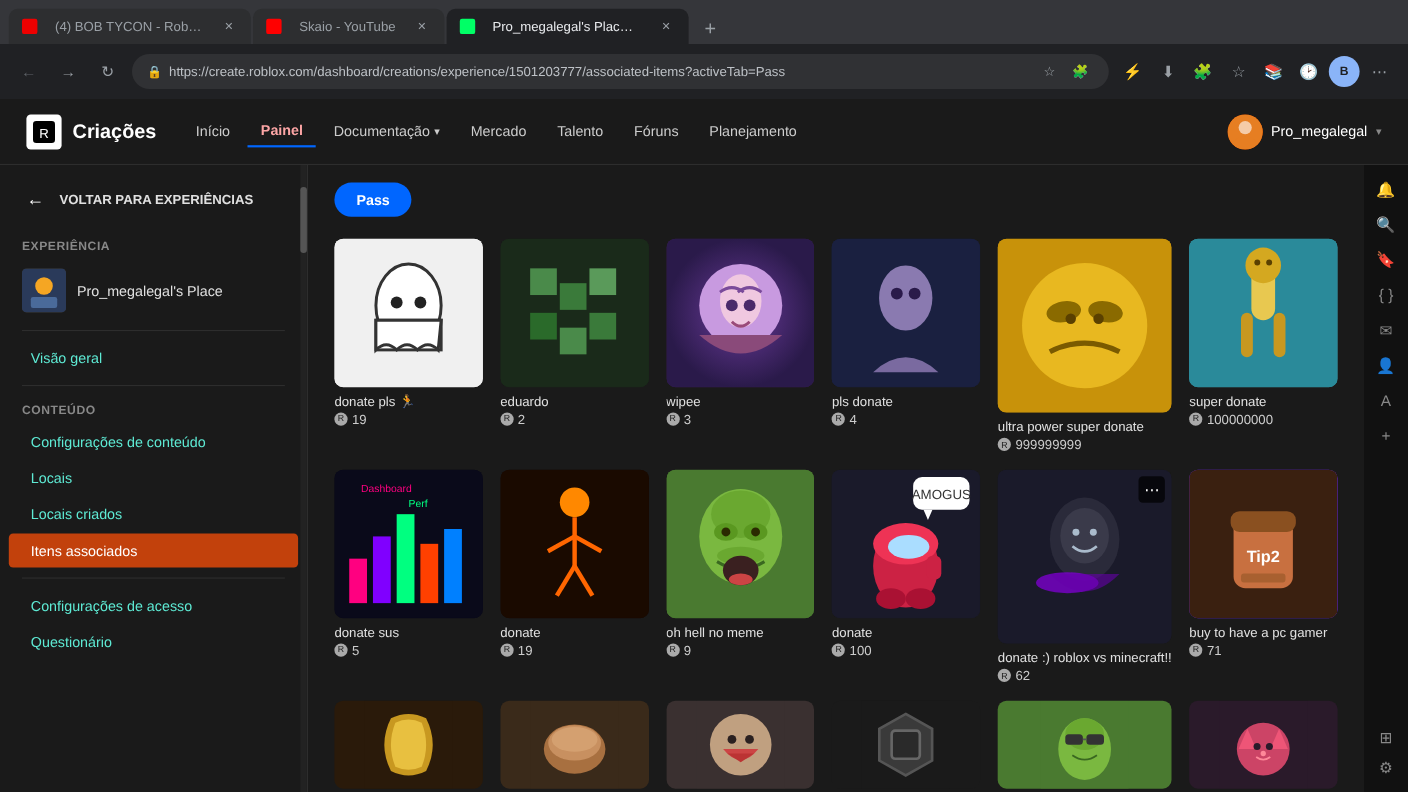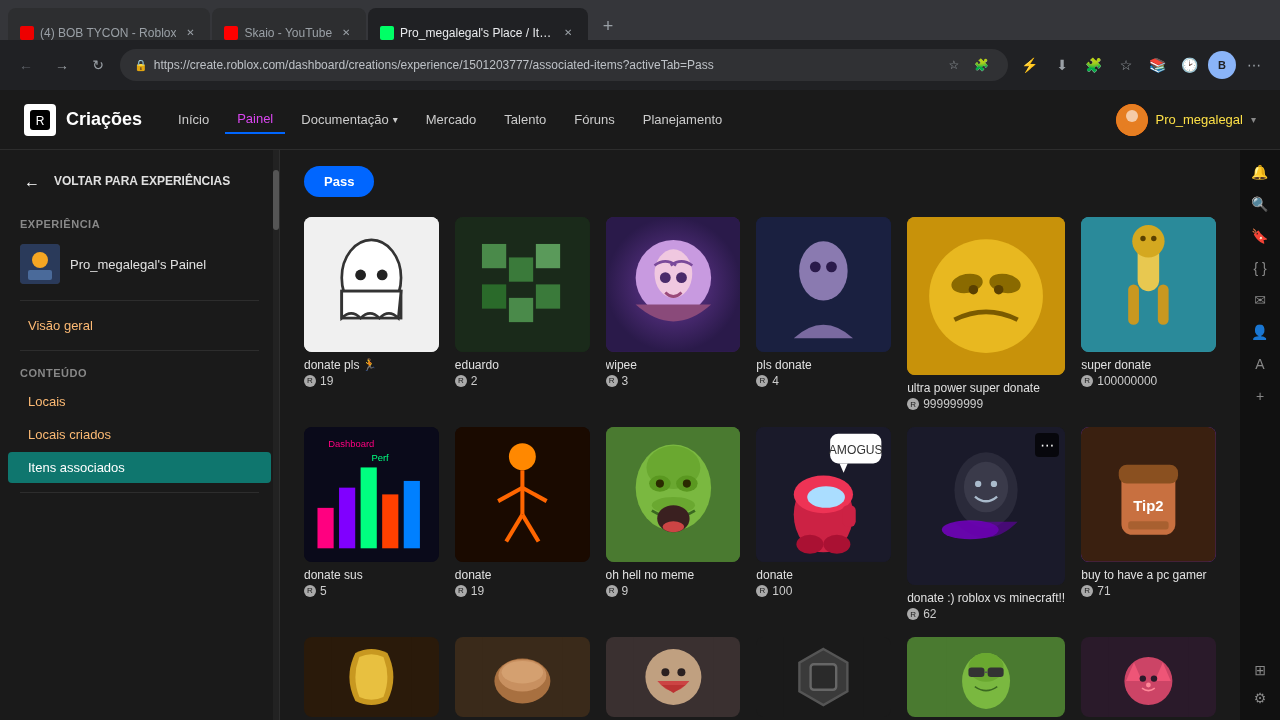--- a/index.html
+++ b/index.html
@@ -1,21 +1,21 @@
 <!DOCTYPE html>
 <html><head>
   <meta charset="utf-8">
   <style>
     * { box-sizing: border-box; margin: 0; padding: 0; }
     body { font-family: -apple-system, BlinkMacSystemFont, 'Segoe UI', sans-serif; background: #1a1a1a; color: #fff; width: 1280px; height: 720px; overflow: hidden; }
 
     
     .browser-chrome { background: #202124; height: 90px; }
     .tab-bar { display: flex; align-items: flex-end; height: 40px; background: #35363a; padding: 0 8px; gap: 2px; }
-    .tab { display: flex; align-items: flex-end; gap: 6px; padding: 0 12px; height: 32px; border-radius: 8px 8px 0 0; font-size: 12px; cursor: pointer; max-width: 220px; position: relative; }
+    .tab { display: flex; align-items: center; gap: 16px; padding: 0 12px; height: 32px; border-radius: 8px 8px 0 0; font-size: 12px; cursor: pointer; max-width: 220px; position: relative; }
     .tab.inactive { background: #2d2e30; color: #9aa0a6; }
     .tab.active { background: #202124; color: #e8eaed; }
     .tab-favicon { width: 14px; height: 14px; border-radius: 2px; flex-shrink: 0; }
     .tab-favicon.roblox { background: #e00; }
     .tab-favicon.youtube { background: #f00; }
     .tab-favicon.create { background: #0f6; }
     .tab-label { overflow: hidden; text-overflow: ellipsis; white-space: nowrap; flex: 1; }
     .tab-close { width: 16px; height: 16px; border-radius: 50%; display: flex; align-items: center; justify-content: center; font-size: 10px; color: #9aa0a6; flex-shrink: 0; }
     .new-tab { width: 28px; height: 28px; display: flex; align-items: center; justify-content: center; color: #9aa0a6; font-size: 18px; cursor: pointer; margin-left: 4px; }
 
@@ -36,36 +36,36 @@
     .back-btn { display: flex; align-items: center; gap: 10px; padding: 20px 20px 16px 20px; color: #e0e0e0; font-size: 13px; font-weight: 600; cursor: pointer; }
     .back-arrow { width: 24px; height: 24px; display: flex; align-items: center; justify-content: center; color: #fff; font-size: 16px; }
 
     .section-label { font-size: 11px; color: #888; font-weight: 600; padding: 8px 20px 6px 20px; letter-spacing: 0.5px; text-transform: uppercase; }
 
     .experience-item { display: flex; align-items: center; gap: 10px; padding: 8px 20px; cursor: pointer; }
     .experience-thumb { width: 40px; height: 40px; border-radius: 4px; background: #3a3a3a; flex-shrink: 0; overflow: hidden; }
     .experience-name { font-size: 13px; color: #e0e0e0; }
     .divider { height: 1px; background: #2d2d2d; margin: 8px 20px; }
 
-    .nav-item { padding: 8px 20px; font-size: 13px; color: #fdba74; cursor: pointer; border-radius: 4px; margin: 1px 8px; }
-    .nav-item.active { background: #0f766e; color: #fff; font-weight: 500; }
+    .nav-item { padding: 8px 20px; font-size: 13px; color: #5eead4; cursor: pointer; border-radius: 4px; margin: 1px 8px; }
+    .nav-item.active { background: #c2410c; color: #fff; font-weight: 500; }
 
     
     .top-nav { background: #1a1a1a; border-bottom: 1px solid #2d2d2d; display: flex; align-items: center; padding: 0 24px; height: 60px; gap: 8px; flex-shrink: 0; }
     .logo { display: flex; align-items: center; gap: 10px; margin-right: 16px; }
     .logo-icon { width: 32px; height: 32px; background: #fff; border-radius: 4px; display: flex; align-items: center; justify-content: center; }
     .logo-text { font-size: 18px; font-weight: 700; color: #fff; }
     .nav-links { display: flex; gap: 4px; }
     .nav-link { padding: 6px 12px; font-size: 13px; color: #ccc; cursor: pointer; border-radius: 4px; display: flex; align-items: center; gap: 4px; }
-    .nav-link.active { color: #d946ef; font-weight: 400; border-bottom: 2px solid #0066ff; border-radius: 0; }
+    .nav-link.active { color: #fca5a5; font-weight: 700; border-bottom: 2px solid #0066ff; border-radius: 0; }
     .nav-link .chevron { font-size: 10px; }
     .nav-right { margin-left: auto; display: flex; align-items: center; gap: 10px; }
     .user-btn { display: flex; align-items: center; gap: 8px; cursor: pointer; }
     .user-avatar { width: 32px; height: 32px; border-radius: 50%; background: #ff6600; overflow: hidden; }
-    .user-name { font-size: 13px; color: #fde047; }
+    .user-name { font-size: 13px; color: #ffffff; }
     .user-chevron { font-size: 10px; color: #888; }
 
     
     .main-content { flex: 1; background: #1a1a1a; overflow-y: auto; position: relative; }
     .content-area { padding: 16px 24px; }
 
     
     .pass-tab { display: inline-block; background: #0066ff; color: #fff; border-radius: 20px; padding: 8px 20px; font-size: 13px; font-weight: 600; cursor: pointer; margin-bottom: 20px; }
 
     
@@ -209,33 +209,36 @@
       <div class="section-label">EXPERIÊNCIA</div>
 
       <div class="experience-item">
         <div class="experience-thumb">
           <svg width="40" height="40" viewBox="0 0 40 40">
               <rect width="40" height="40" fill="#2a3a5a"></rect>
               <circle cx="20" cy="16" r="8" fill="#f5a623"></circle>
               <rect x="8" y="26" width="24" height="10" rx="2" fill="#4a6a9a"></rect>
             </svg>
         </div>
-        <span class="experience-name">Pro_megalegal's Painel</span>
+        <span class="experience-name">Pro_megalegal's Place</span>
       </div>
 
       <div class="divider"></div>
 
       <div class="nav-item"><span>Visão geral</span></div>
       <div class="divider"></div>
       <div class="section-label">CONTEÚDO</div>
+      <div class="nav-item"><span>Configurações de conteúdo</span></div>
       <div class="nav-item"><span>Locais</span></div>
       <div class="nav-item"><span>Locais criados</span></div>
       <div class="nav-item active"><span>Itens associados</span></div>
 
       <div class="divider"></div>
+      <div class="nav-item"><span>Configurações de acesso</span></div>
+      <div class="nav-item"><span>Questionário</span></div>
     </div>
 
     <div class="main-content">
       <div class="content-area">
         
         <div class="pass-tab">Pass</div>
 
         
         <div class="items-grid">
 

